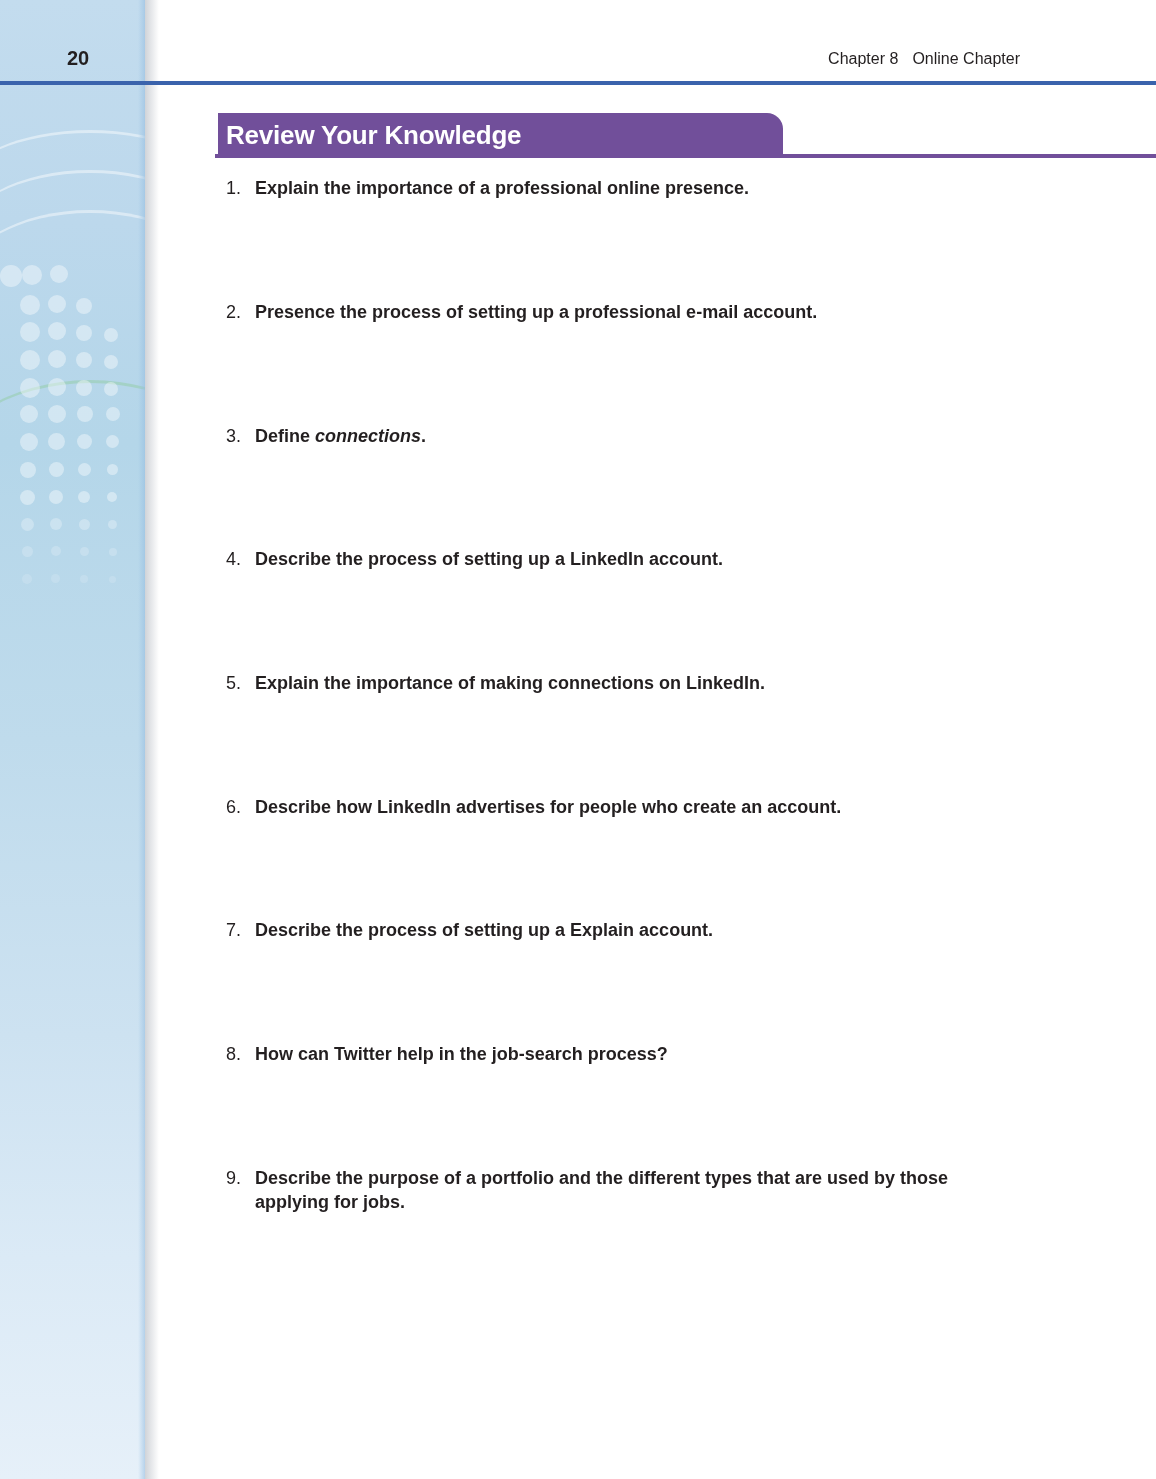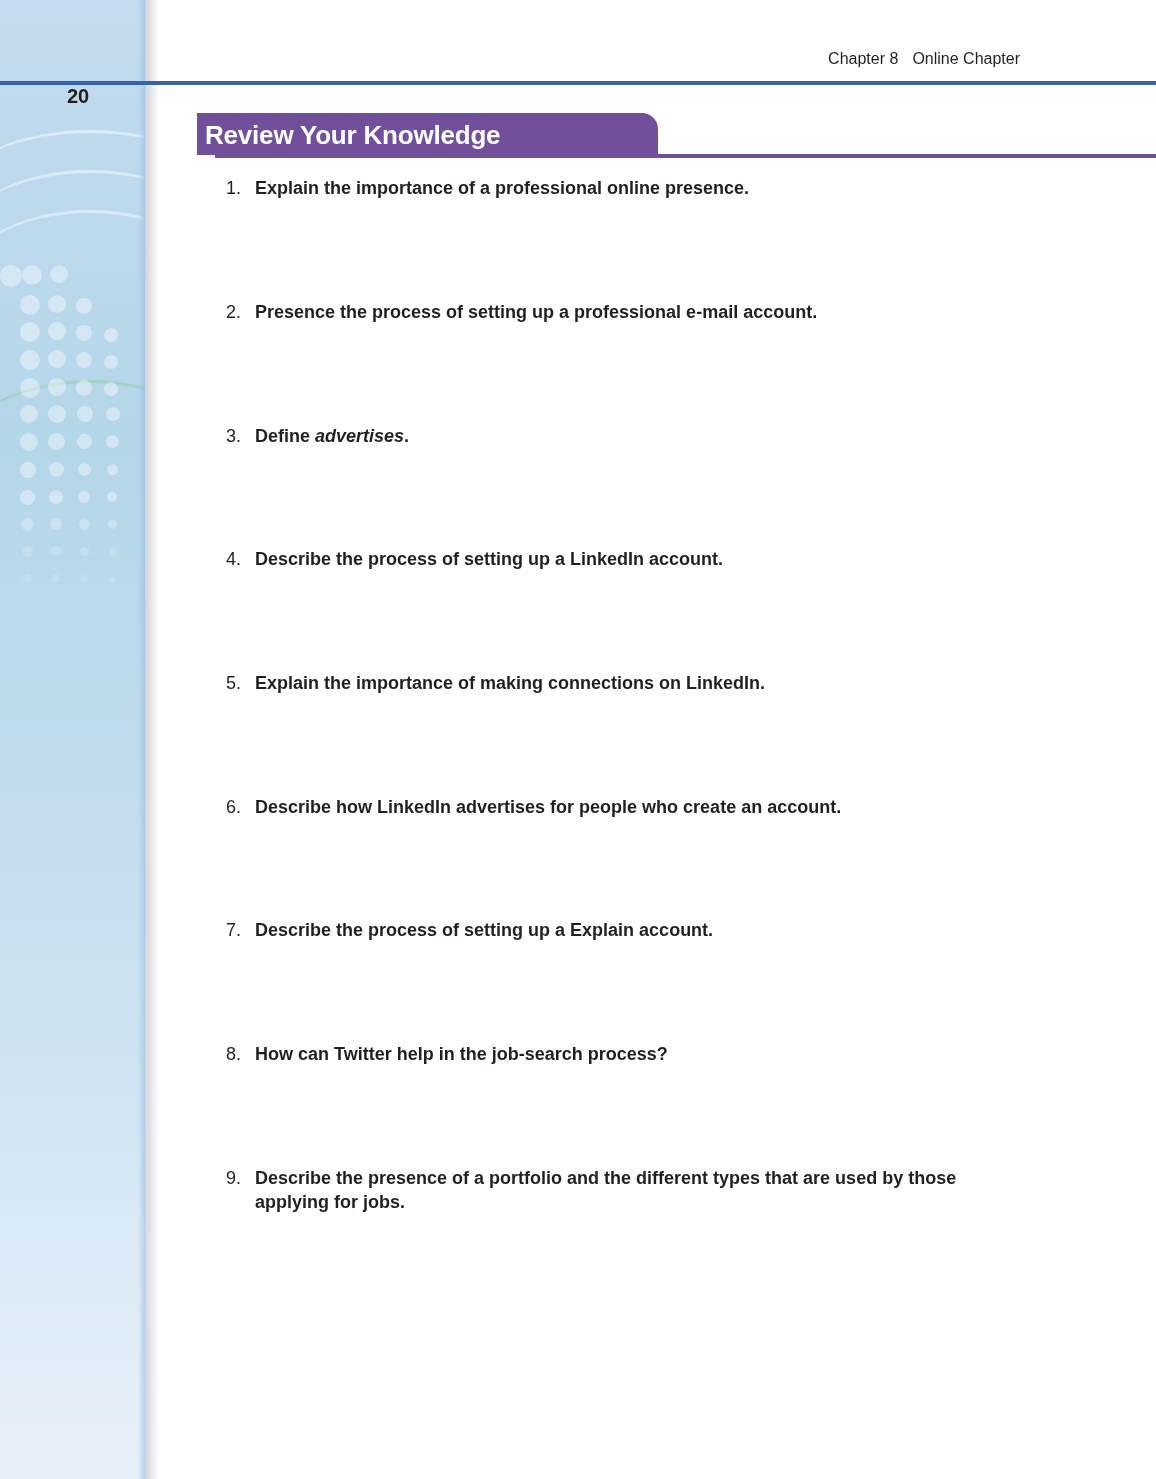--- a/index.html
+++ b/index.html
@@ -25,33 +25,33 @@
     .wave {
       position: absolute; left: -40px; width: 260px; border-radius: 50%;
       border-top: 3px solid rgba(255,255,255,0.45);
     }
     .wave.green { border-top-color: rgba(150,205,170,0.55); }
     .dot {
       position: absolute; border-radius: 50%; background: rgba(255,255,255,0.4);
     }
     .page-number {
       position: absolute; left: 67px; top: 47px;
-      font-size: 20px; font-weight: bold; color: #231f20; margin-top: 38px;
+      font-size: 20px; font-weight: bold; color: #231f20;
     }
     .running-head {
       position: absolute; right: 136px; top: 50px;
       font-size: 16px; color: #231f20;
     }
     .running-head .sep { display: inline-block; width: 14px; }
     .top-rule {
       position: absolute; left: 0; top: 81px; width: 1156px; height: 4px;
       background: #3a63ac;
     }
     .section-tab {
-      position: absolute; left: 197px; top: 113px; width: 461px; height: 42px;
+      position: absolute; left: 218px; top: 113px; width: 565px; height: 42px;
       background: #714f9a; border-top-right-radius: 16px;
     }
     .section-title {
       position: absolute; left: 8px; top: 7px;
       font-size: 26px; font-weight: bold; color: #ffffff; letter-spacing: -0.2px;
     }
     .section-rule {
       position: absolute; left: 215px; top: 154px; width: 941px; height: 4px;
       background: #714f9a;
     }
@@ -138,21 +138,21 @@
 <div class="question" style="top:176px;">
   <span class="q-num">1.</span>
   <span class="q-text">Explain the importance of a professional online presence.</span>
 </div>
 <div class="question" style="top:300px;">
   <span class="q-num">2.</span>
   <span class="q-text">Presence the process of setting up a professional e-mail account.</span>
 </div>
 <div class="question" style="top:424px;">
   <span class="q-num">3.</span>
-  <span class="q-text"><span>Define </span><em>advertises</em><span>.</span></span>
+  <span class="q-text"><span>Define </span><em>connections</em><span>.</span></span>
 </div>
 <div class="question" style="top:547px;">
   <span class="q-num">4.</span>
   <span class="q-text">Describe the process of setting up a LinkedIn account.</span>
 </div>
 <div class="question" style="top:671px;">
   <span class="q-num">5.</span>
   <span class="q-text">Explain the importance of making connections on LinkedIn.</span>
 </div>
 <div class="question" style="top:795px;">
@@ -162,14 +162,14 @@
 <div class="question" style="top:918px;">
   <span class="q-num">7.</span>
   <span class="q-text">Describe the process of setting up a Explain account.</span>
 </div>
 <div class="question" style="top:1042px;">
   <span class="q-num">8.</span>
   <span class="q-text">How can Twitter help in the job-search process?</span>
 </div>
 <div class="question" style="top:1166px;">
   <span class="q-num">9.</span>
-  <span class="q-text">Describe the presence of a portfolio and the different types that are used by those applying for jobs.</span>
+  <span class="q-text">Describe the purpose of a portfolio and the different types that are used by those applying for jobs.</span>
 </div>
 
 </body></html>

